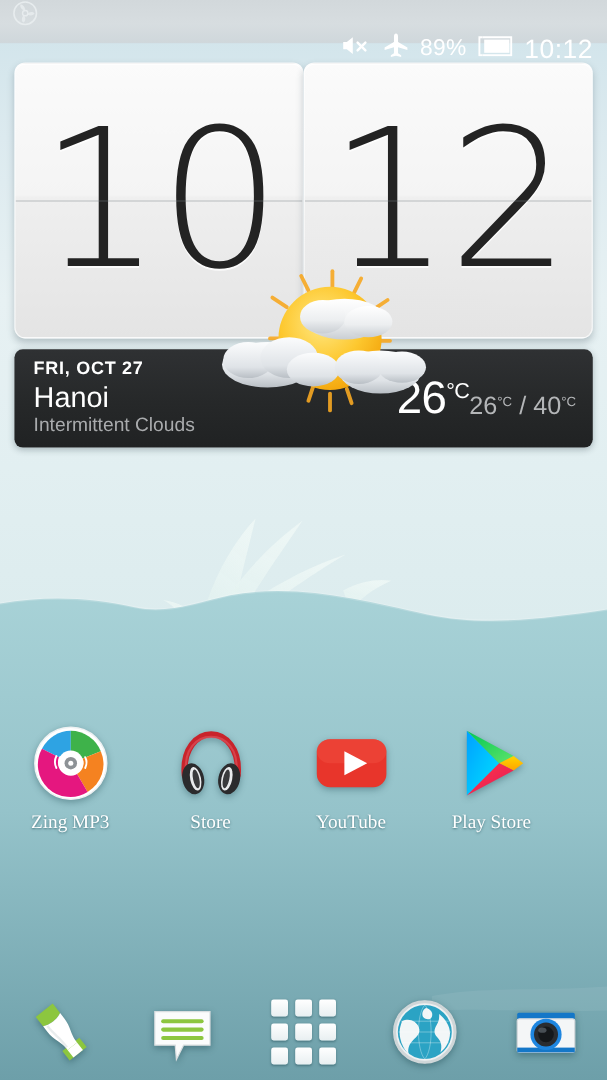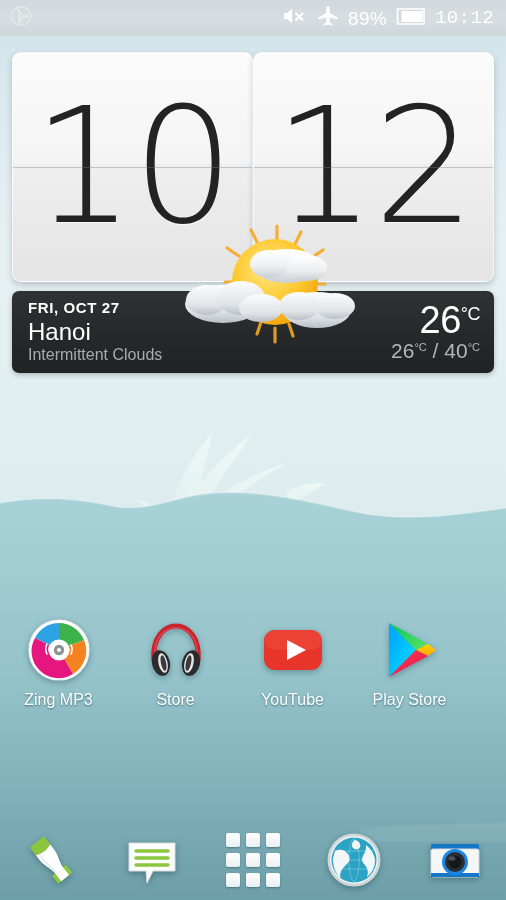--- a/index.html
+++ b/index.html
@@ -15,27 +15,28 @@
   .sky {
     position:absolute; left:0; top:0; width:506px; height:520px;
     background:linear-gradient(180deg,#cfe3ea 0%,#dceaef 22%,#e7f1f3 48%,#e2eff1 75%,#dcecee 100%);
   }
   .sea-svg { position:absolute; left:0; top:430px; width:506px; height:470px; }
 
   
   #statusbar {
     position:absolute; left:0; top:0; width:506px; height:36px;
     background:linear-gradient(180deg,#d2d8db 0%,#d7dde0 55%,#cfd7db 100%);
-    display:flex; align-items:center; z-index:30;
+    display:flex; align-items:flex-start; z-index:30;
     padding:0 12px 0 10px;
+    flex-direction:column;
   }
   .sb-left { display:flex; align-items:center; gap:6px; }
   .sb-right { margin-left:auto; display:flex; align-items:center; gap:9px; }
   .sb-text { color:#ffffff; font-size:19px; letter-spacing:.3px; line-height:1; }
-  .sb-time { color:#ffffff; font-size:19px; letter-spacing:.4px; line-height:1;font-family:Liberation Mono, monospace; }
+  .sb-time { color:#ffffff; font-size:22px; letter-spacing:.4px; line-height:1; }
   .sb-icon { display:block; }
 
   
   #clock-widget {
     position:absolute; left:12px; top:52px; width:482px; height:230px;
     display:flex; z-index:10;
   }
   .flip-card {
     position:relative; flex:1; border-radius:9px; overflow:hidden;
     background:linear-gradient(180deg,#fbfbfb 0%,#f4f4f4 48%,#efefef 49%,#e4e4e4 100%);
@@ -61,33 +62,33 @@
     background:linear-gradient(180deg,#2f3133 0%,#262829 55%,#202223 100%);
     border-radius:7px; z-index:12;
     box-shadow:0 2px 5px rgba(40,60,70,.3);
     display:flex; align-items:center; justify-content:space-between;
     padding:0 14px 0 16px; overflow:hidden;
   }
   .w-left { display:flex; flex-direction:column; justify-content:center; gap:0px; }
   .w-date { color:#ffffff; font-size:15px; font-weight:bold; letter-spacing:.6px; line-height:1.25; }
   .w-city { color:#ffffff; font-size:24px; font-weight:400; line-height:1.15; }
   .w-cond { color:#a9abad; font-size:16px; line-height:1.25; }
-  .w-right { text-align:right; display:flex; flex-direction:column; align-items:flex-end; }
+  .w-right { text-align:right; display:flex; flex-direction:row; align-items:flex-end; }
   .w-temp { color:#ffffff; font-size:38px; font-weight:300; line-height:.95; letter-spacing:-.5px; }
   .w-temp sup { font-size:18px; vertical-align:top; position:relative; top:4px; }
   .w-range { color:#b4b6b8; font-size:21px; font-weight:300; line-height:1.1; margin-top:1px; }
   .w-range sup { font-size:11px; vertical-align:top; position:relative; top:2px; }
 
   
   #weather-art { position:absolute; left:165px; top:212px; width:200px; height:160px; z-index:14; pointer-events:none; }
 
   
   #app-row {
-    position:absolute; left:0; top:618px; width:468px; height:110px;
-    display:flex; z-index:10;
+    position:absolute; left:0; top:604px; width:468px; height:110px;
+    display:flex; z-index:10;font-family:Liberation Serif, serif;
   }
   .app { flex:1; display:flex; flex-direction:column; align-items:center; }
   .app .icon-wrap { width:64px; height:64px; position:relative; filter:drop-shadow(0 2px 3px rgba(0,40,50,.33)); }
   .app .label {
     margin-top:10px; color:#ffffff; font-size:16px; line-height:1;
     text-shadow:0 1px 2px rgba(0,50,60,.55);
     white-space:nowrap;
   }
 
   

